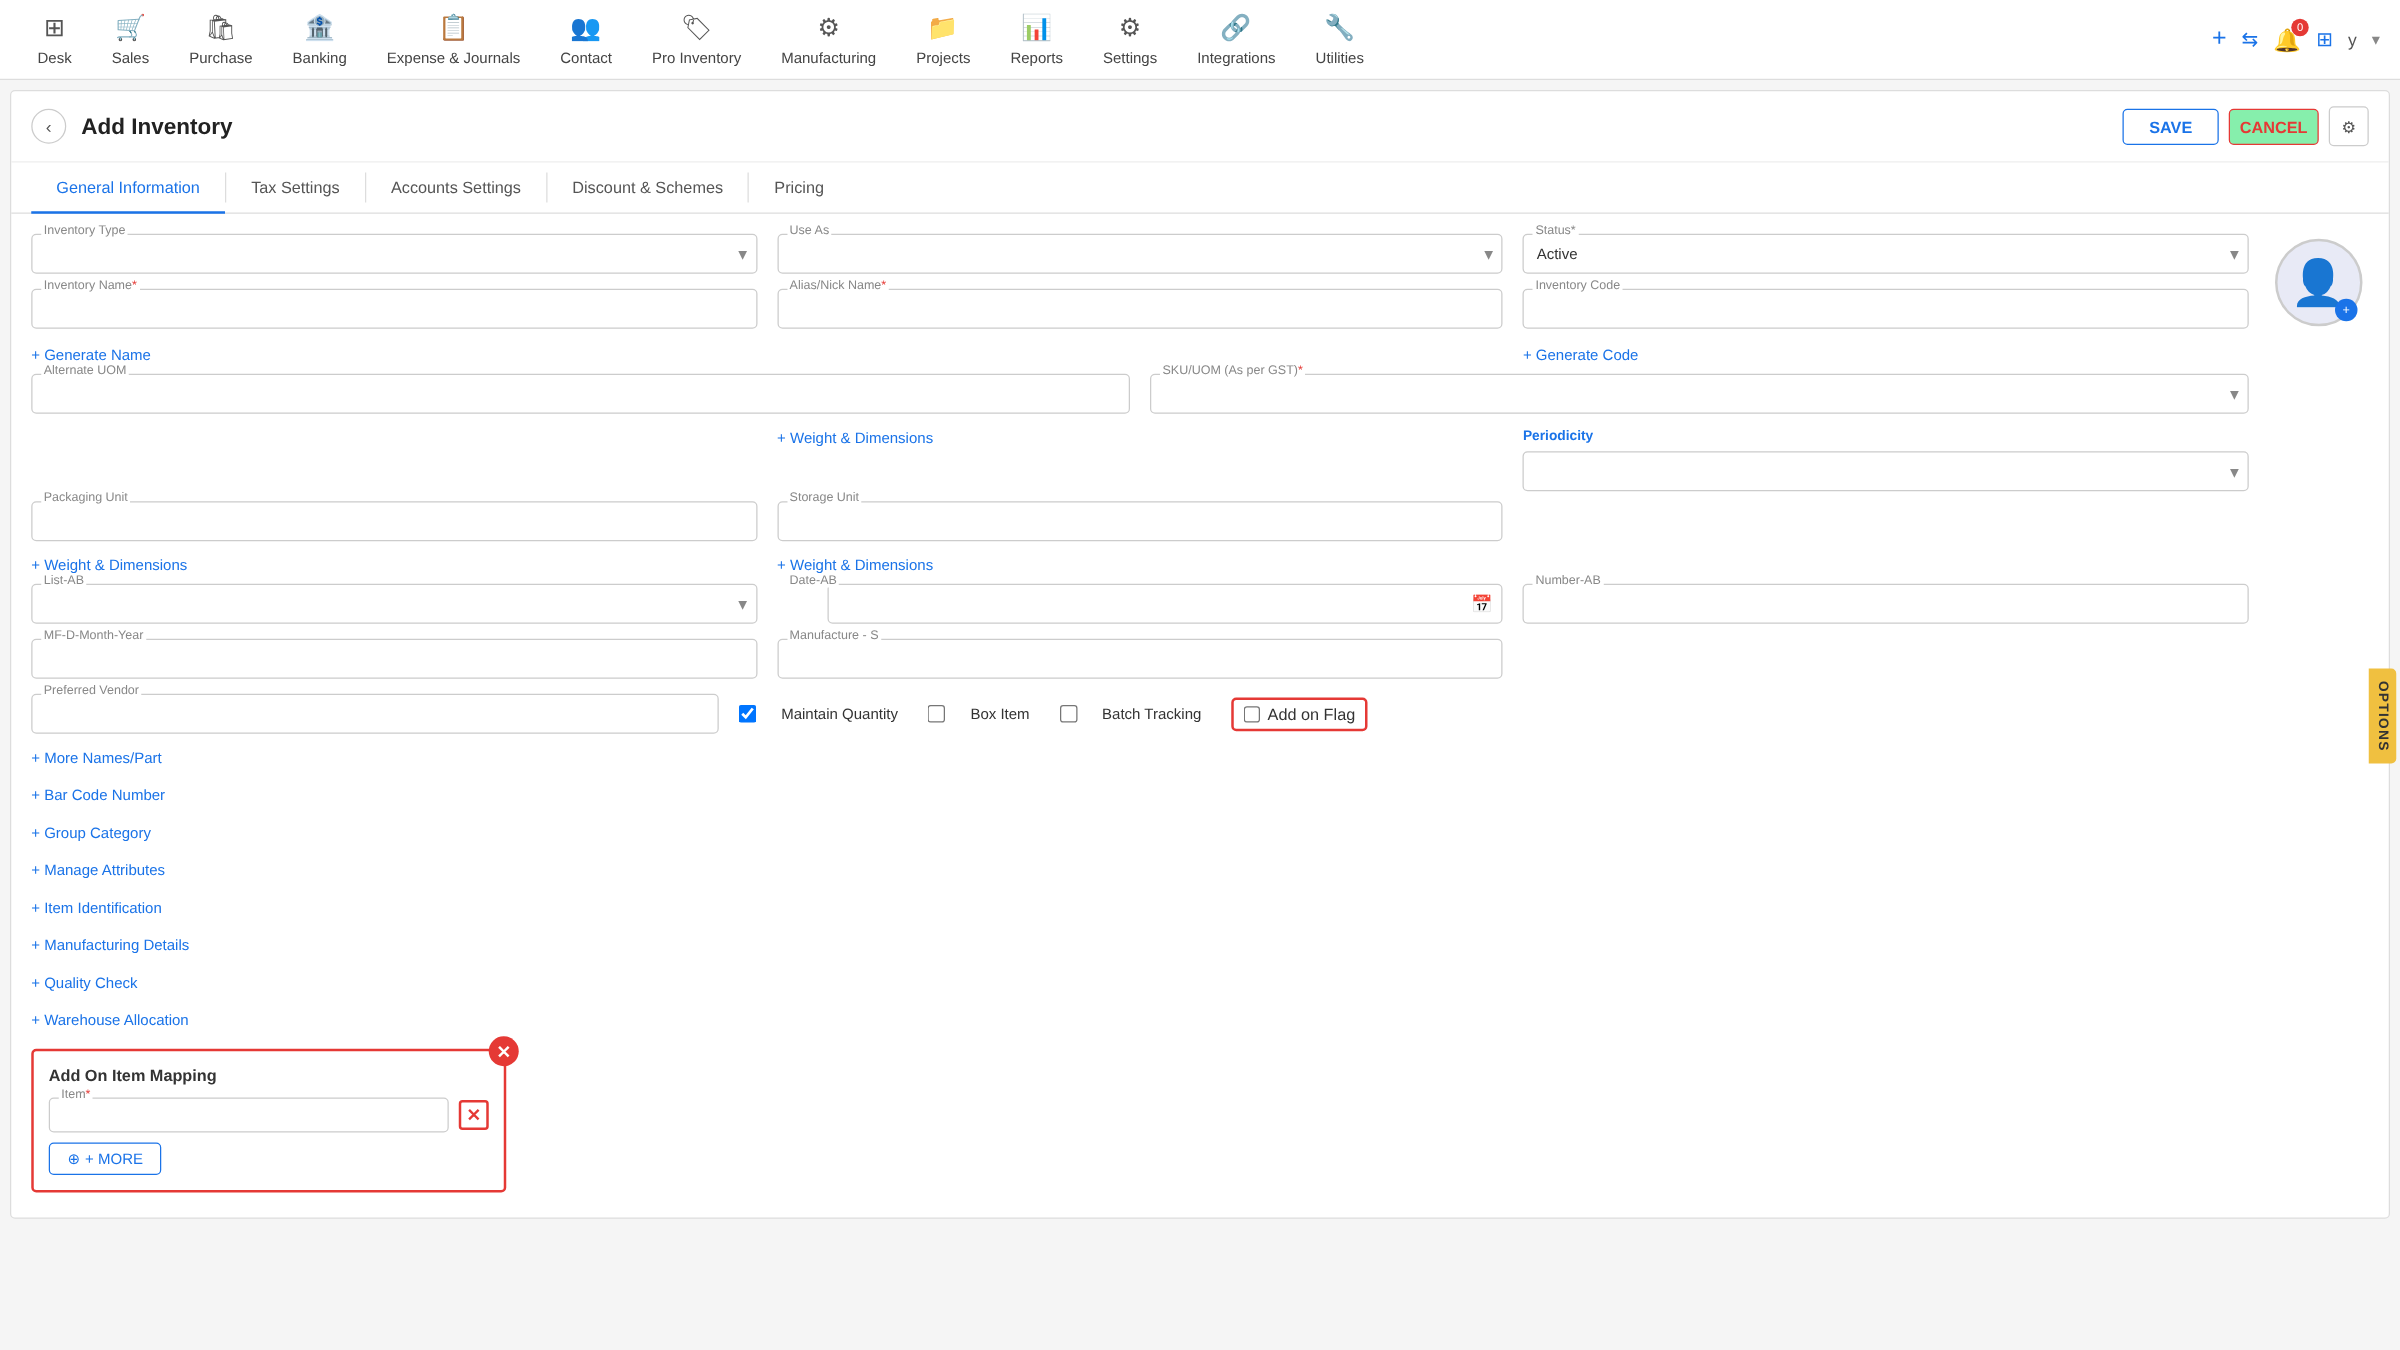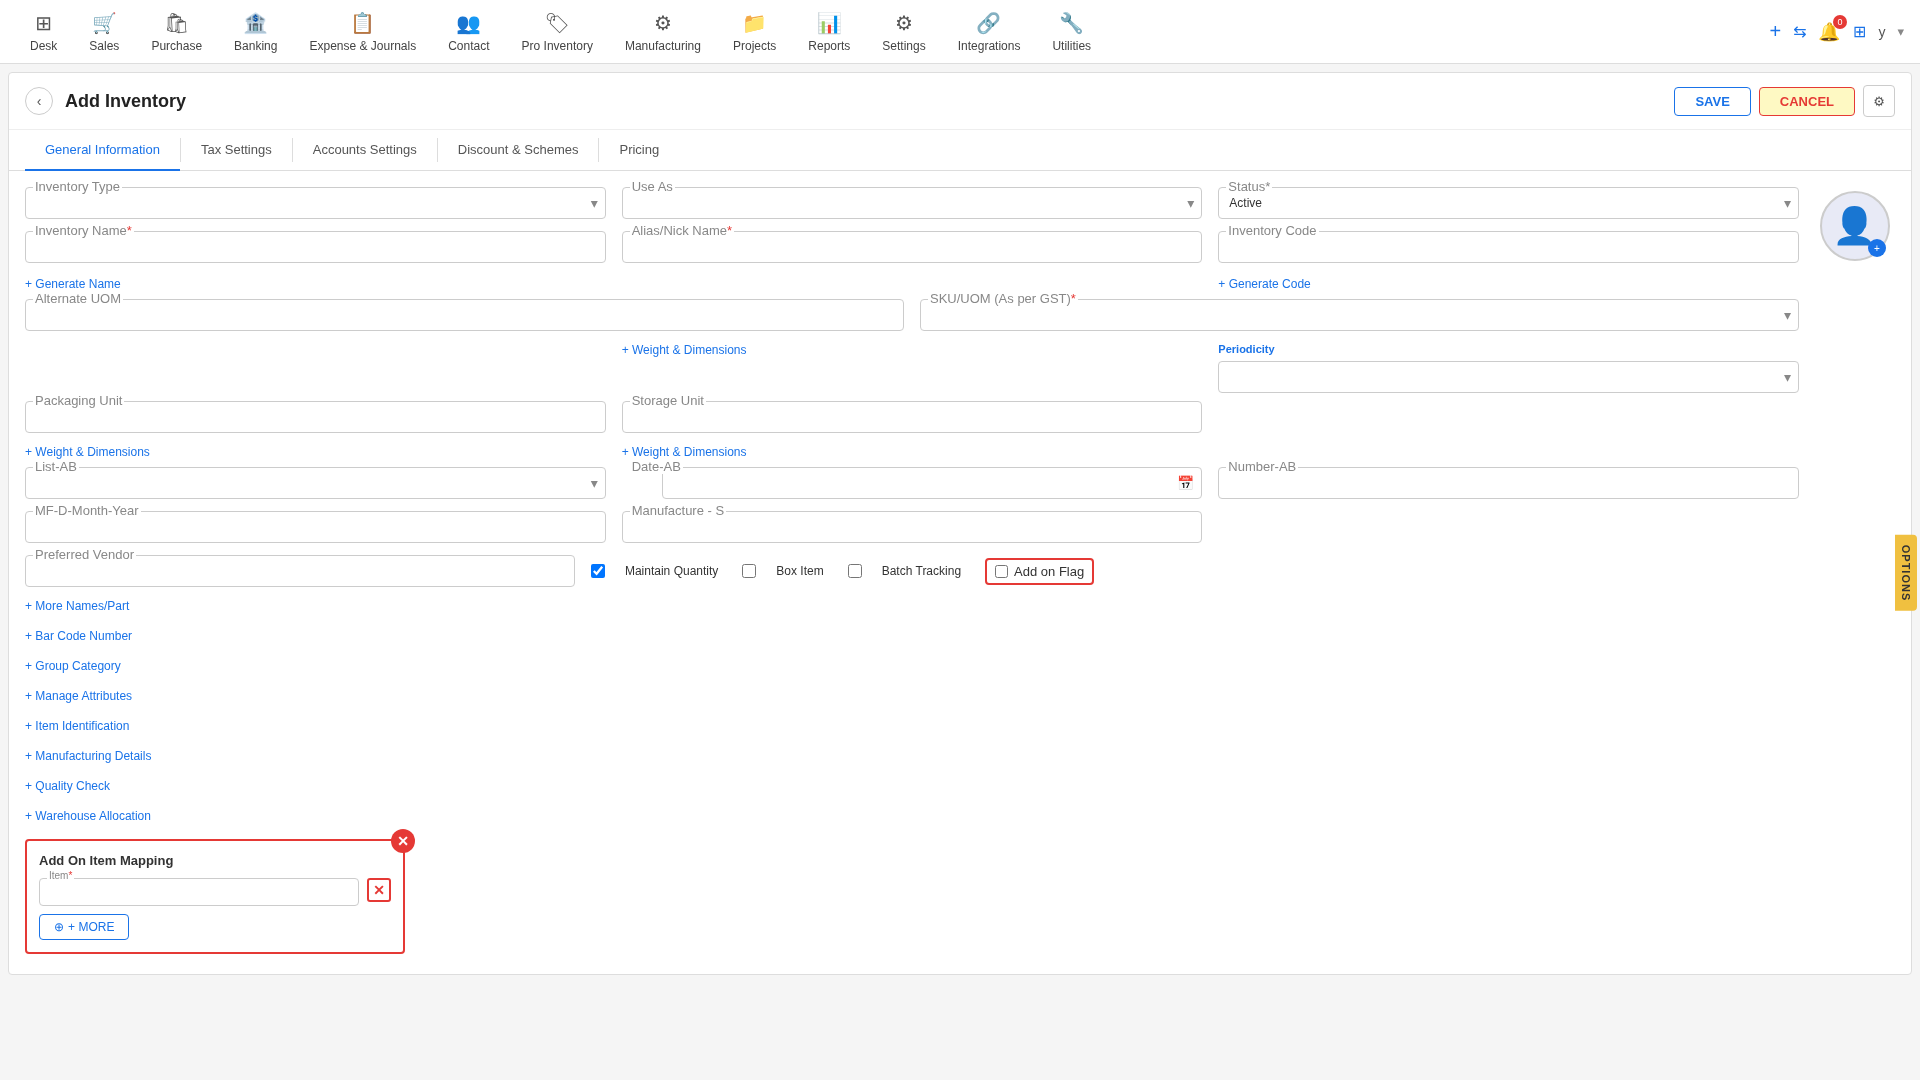--- a/index.html
+++ b/index.html
@@ -100,23 +100,23 @@
       padding: 6px 20px;
       border: 1px solid #1a73e8;
       background: #fff;
       color: #1a73e8;
       font-weight: 600;
       border-radius: 4px;
       cursor: pointer;
       font-size: 13px;
     }
     .btn-cancel {
-      padding: 6px 20px;
+      padding: 6px 8px;
       border: 1px solid #e53935;
-      background: #fef9c3;
+      background: #86efac;
       color: #e53935;
       font-weight: 600;
       border-radius: 4px;
       cursor: pointer;
       font-size: 13px;
     }
     .btn-gear {
       width: 32px;
       height: 32px;
       border: 1px solid #ccc;
@@ -186,21 +186,21 @@
       font-size: 12px;
       color: #333;
       background: #fff;
       outline: none;
     }
     .form-label {
       position: absolute;
       top: -8px;
       left: 8px;
       background: #fff;
-      font-size: 13px;
+      font-size: 10px;
       color: #888;
       padding: 0 2px;
     }
     .form-label.required::after { content: '*'; color: #e53935; }
     .form-select-wrapper {
       position: relative;
       width: 100%;
     }
     .form-select {
       width: 100%;
@@ -334,20 +334,21 @@
       position: relative;
     }
     .mapping-title {
       font-size: 13px;
       font-weight: 600;
       color: #333;
       margin-bottom: 10px;
     }
     .mapping-row {
       display: flex;
+      align-items: center;
       gap: 8px;
       margin-bottom: 8px;
     }
     .mapping-input {
       flex: 1;
       border: 1px solid #ccc;
       border-radius: 4px;
       padding: 6px 10px;
       font-size: 12px;
       outline: none;

